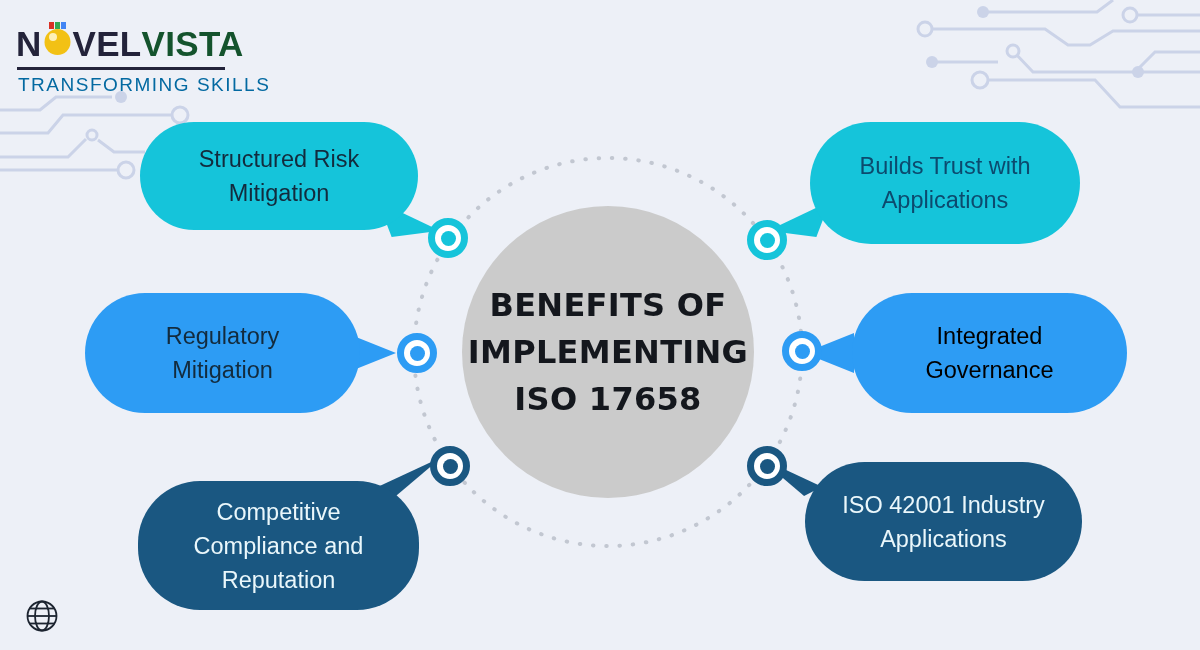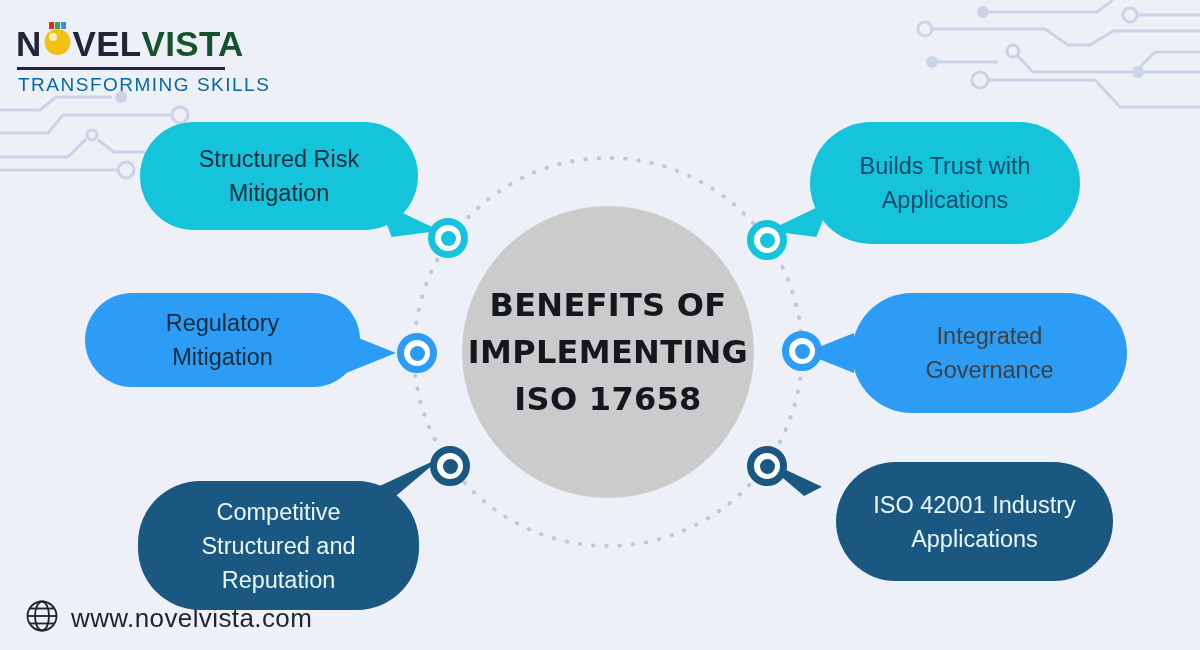--- a/index.html
+++ b/index.html
@@ -33,24 +33,24 @@
 
   
   .bubble {
     position:absolute; border-radius:62px; z-index:3;
     display:flex; align-items:center; justify-content:center; text-align:center;
     font-size:23.5px; line-height:34px; font-weight:400;
   }
   .bubble-label span { display:block; }
   .pos-b1 { left:140px; top:122px; width:278px; height:108px; }
   .pos-b2 { left:810px; top:122px; width:270px; height:122px; }
-  .pos-b3 { left:85px;  top:293px; width:275px; height:94px; }
+  .pos-b3 { left:85px;  top:293px; width:275px; height:120px; }
   .pos-b4 { left:852px; top:293px; width:275px; height:120px; }
   .pos-b5 { left:138px; top:481px; width:281px; height:129px; }
-  .pos-b6 { left:836px; top:462px; width:277px; height:119px; }
+  .pos-b6 { left:805px; top:462px; width:277px; height:119px; }
 
   .tail { position:absolute; z-index:2; }
   .tail-b1 { left:378px; top:195px; width:62px; height:42px; clip-path:polygon(0 15%, 100% 85%, 22% 100%); }
   .tail-b2 { left:768px; top:195px; width:62px; height:42px; clip-path:polygon(100% 15%, 0 85%, 78% 100%); }
   .tail-b3 { left:346px; top:333px; width:50px; height:40px; clip-path:polygon(0 0, 100% 50%, 0 100%); }
   .tail-b4 { left:804px; top:333px; width:50px; height:40px; clip-path:polygon(100% 0, 0 50%, 100% 100%); }
   .tail-b5 { left:378px; top:450px; width:64px; height:46px; clip-path:polygon(0 80%, 100% 15%, 28% 100%); }
   .tail-b6 { left:758px; top:450px; width:64px; height:46px; clip-path:polygon(100% 80%, 0 15%, 72% 100%); }
 
   
@@ -171,31 +171,31 @@
     </div>
   </div>
 
   <div class="bubble pos-b3" style="background-color: rgb(45, 156, 244); color: rgb(19, 43, 61);">
     <div class="bubble-label">
       <span>Regulatory</span>
       <span>Mitigation</span>
     </div>
   </div>
 
-  <div class="bubble pos-b4" style="background-color: rgb(45, 156, 244); color: #404040;">
+  <div class="bubble pos-b4" style="background-color: rgb(45, 156, 244); color: #000000;">
     <div class="bubble-label">
       <span>Integrated</span>
       <span>Governance</span>
     </div>
   </div>
 
   <div class="bubble pos-b5" style="background-color: rgb(26, 87, 129); color: rgb(234, 247, 251);">
     <div class="bubble-label">
       <span>Competitive</span>
-      <span>Structured and</span>
+      <span>Compliance and</span>
       <span>Reputation</span>
     </div>
   </div>
 
   <div class="bubble pos-b6" style="background-color: rgb(26, 87, 129); color: rgb(234, 247, 251);">
     <div class="bubble-label">
       <span>ISO 42001 Industry</span>
       <span>Applications</span>
     </div>
   </div>
@@ -224,16 +224,15 @@
       <svg width="36" height="36" viewBox="0 0 36 36">
         <g stroke="#1c2430" stroke-width="1.8" fill="none">
           <circle cx="18" cy="18" r="14.5"></circle>
           <ellipse cx="18" cy="18" rx="7" ry="14.5"></ellipse>
           <line x1="3.5" y1="18" x2="32.5" y2="18"></line>
           <line x1="5.8" y1="10.5" x2="30.2" y2="10.5"></line>
           <line x1="5.8" y1="25.5" x2="30.2" y2="25.5"></line>
         </g>
       </svg>
     </span>
-    <span class="footer-url">www.novelvista.com</span>
   </div>
 
 </div>
 
 </body></html>

